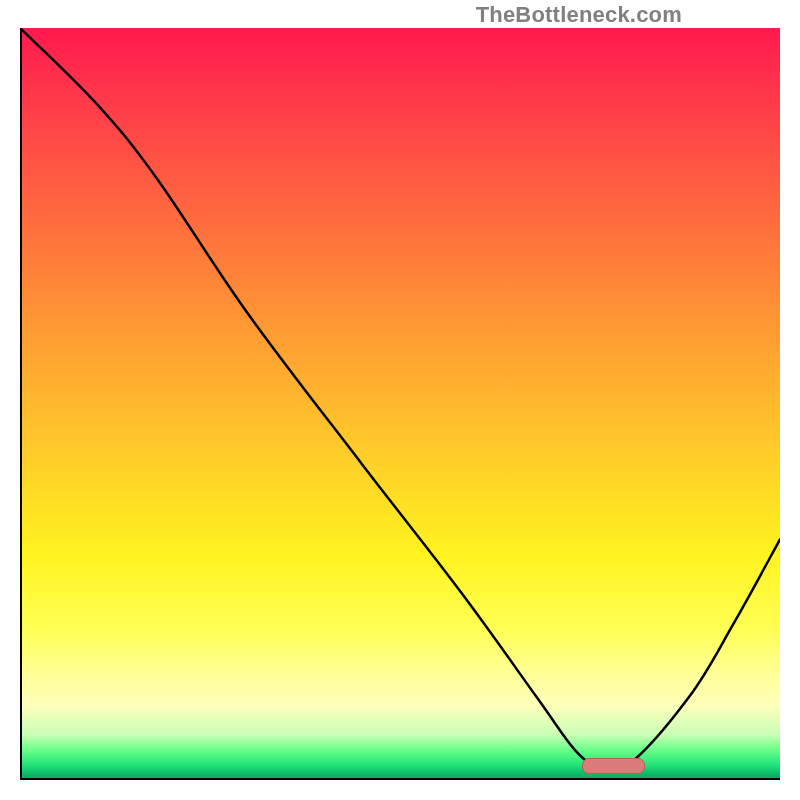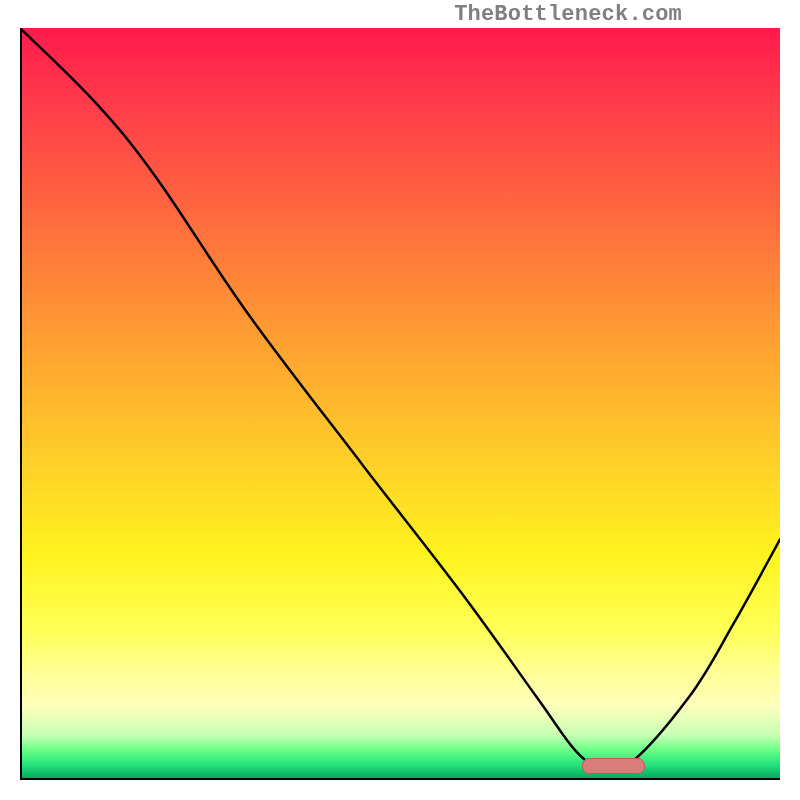--- a/index.html
+++ b/index.html
@@ -8,21 +8,20 @@
     width: 800px;
     height: 800px;
     background: #ffffff;
     font-family: Arial, Helvetica, sans-serif;
     overflow: hidden;
   }
   .wrap {
     position: relative;
     width: 692px;
     height: 800px;
-    font-family: Liberation Mono, monospace;
   }
   .watermark {
     position: absolute;
     top: 2px;
     right: 10px;
     font-size: 22px;
     font-weight: bold;
     color: #808080;
     letter-spacing: 0.2px;
     z-index: 5;

